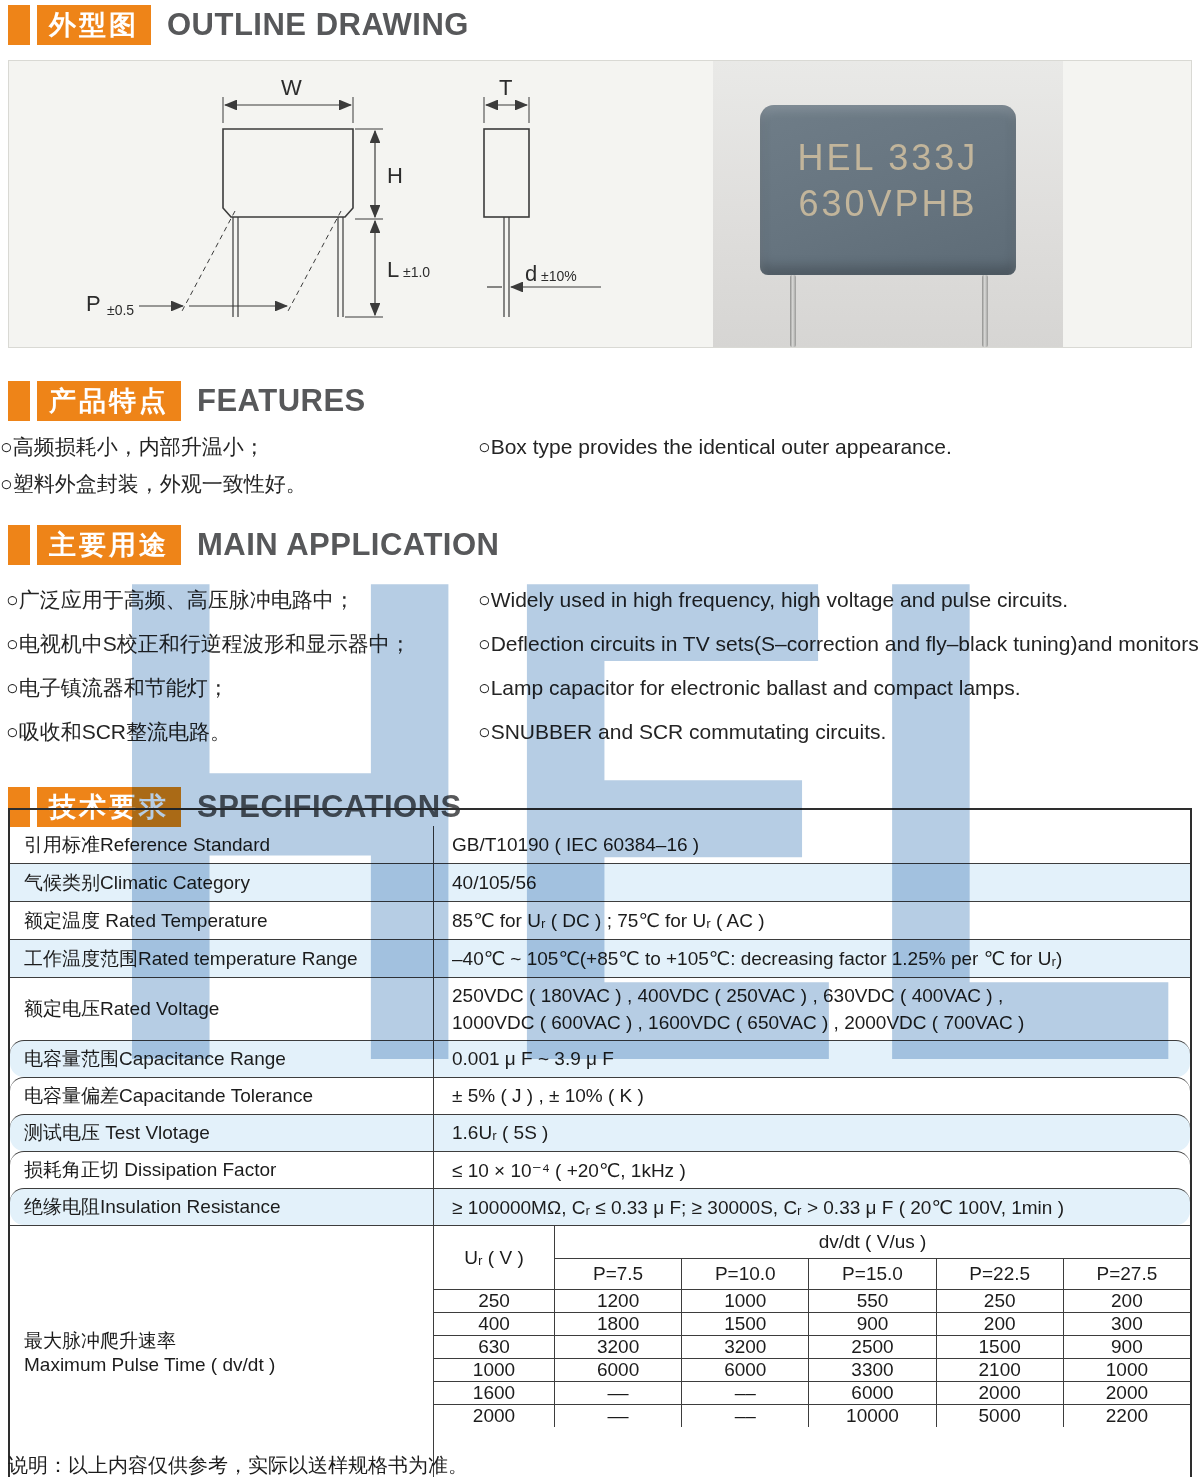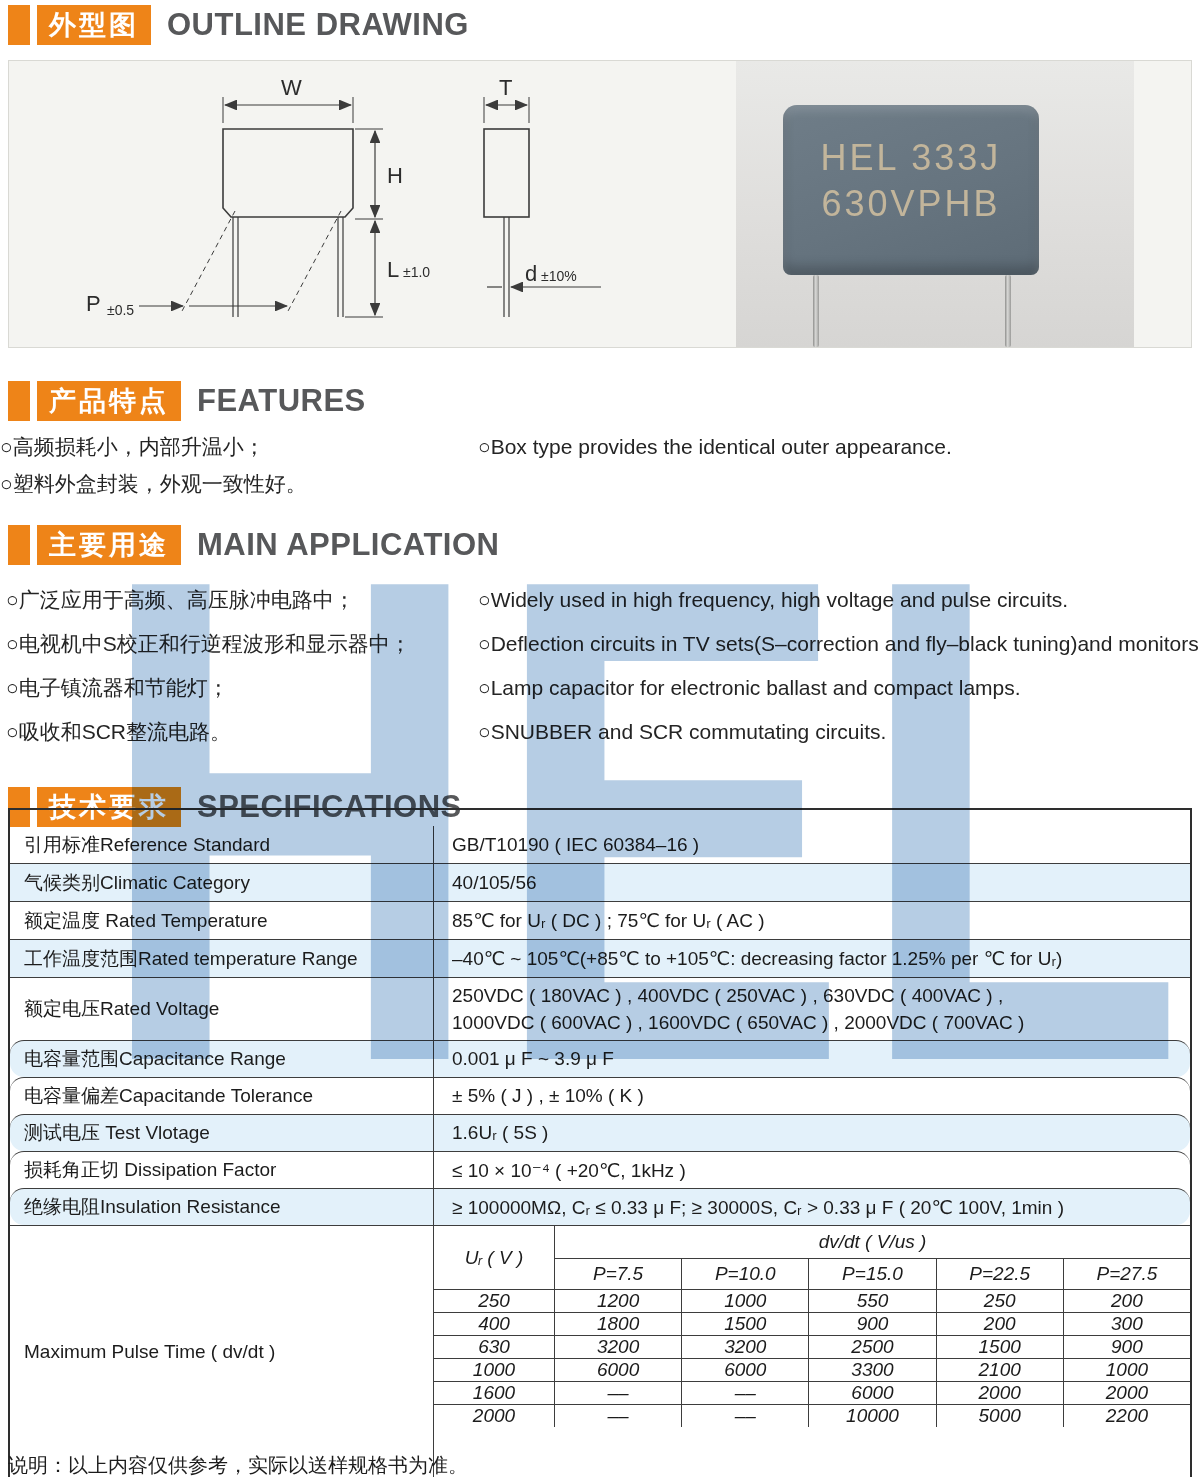--- a/index.html
+++ b/index.html
@@ -10,21 +10,21 @@
   
   .sec{position:absolute;left:8px;display:flex;align-items:center;height:46px;z-index:1;}
   .sq{width:22px;height:40px;background:#ee8418;margin-right:7px;}
   .cnbox{background:#ee8418;color:#ffffff;font-weight:bold;font-size:27px;letter-spacing:3px;
          height:40px;display:flex;align-items:center;padding:0 12px;}
   .entitle{color:#57585a;font-weight:bold;font-size:31px;margin-left:16px;letter-spacing:.5px;white-space:nowrap;}
   
   .panel{position:absolute;left:8px;top:60px;width:1184px;height:288px;background:#f4f4f1;
          border:1px solid #d9d9d4;box-sizing:border-box;z-index:1;}
   .draw{position:absolute;left:0;top:0;}
-  .photo{position:absolute;left:727px;top:0;width:398px;height:286px;
+  .photo{position:absolute;left:704px;top:0;width:350px;height:286px;
          background:linear-gradient(180deg,#e9e9e7 0%,#dedddb 60%,#d6d5d3 100%);overflow:hidden;}
   .cap{position:absolute;left:47px;top:44px;width:256px;height:170px;
        background:linear-gradient(160deg,#6f7d88 0%,#66747f 55%,#5d6b76 100%);
        border-radius:14px 14px 8px 8px;
        box-shadow:inset 0 6px 10px rgba(255,255,255,.14), inset 0 -9px 12px rgba(0,0,0,.20);}
   .cap-text{margin-top:30px;text-align:center;color:#c2b59b;font-size:36px;line-height:46px;
             letter-spacing:3px;font-weight:normal;}
   .leg{position:absolute;top:214px;width:6px;height:72px;
        background:linear-gradient(90deg,#8f8f8d,#d9d9d7 45%,#9a9a98);border-radius:2px;}
   .leg.l{left:77px;} .leg.r{left:269px;}
@@ -38,21 +38,21 @@
   .srow:first-child{border-top:none;margin-top:16px;}
   .srow.blue{background:#e3f1fa;}
   .lab{width:424px;flex:0 0 424px;border-right:1.5px solid #3d3d3d;display:flex;
        flex-direction:column;justify-content:center;padding-left:14px;box-sizing:border-box;}
   .val{flex:1;display:flex;flex-direction:column;justify-content:center;padding-left:18px;box-sizing:border-box;}
   .h37{height:37px;} .h62{height:62px;} .h36{height:36px;border-radius:14px;} .h251{height:251px;}
   .val .vline{line-height:27px;}
   
   .valtbl{flex:1;padding:0;display:block;}
   .dvdt{display:grid;grid-template-columns:120px repeat(5,1fr);
-        grid-template-rows:32px 31px repeat(6,1fr);height:179px;box-sizing:border-box;font-style:italic;}
+        grid-template-rows:32px 31px repeat(6,1fr);height:179px;box-sizing:border-box;}
   .dc{display:flex;align-items:center;justify-content:center;text-align:center;box-sizing:border-box;}
   .bl{border-left:1.5px solid #3d3d3d;}
   .bt{border-top:1.5px solid #3d3d3d;}
   .ur-span{grid-column:1;grid-row:1/3;}
   .dv-span{grid-column:2/7;grid-row:1;}
   
   .note{position:absolute;left:8px;top:1452px;font-size:20px;color:#1c1c1c;z-index:1;}
   
   .watermark{position:absolute;left:96px;top:475px;z-index:5;pointer-events:none;
              font-weight:bold;font-size:690px;line-height:1;letter-spacing:8px;
@@ -206,20 +206,21 @@
     <div class="srow h36">
       <div class="lab">损耗角正切 Dissipation Factor</div>
       <div class="val">≤ 10 × 10⁻⁴ ( +20℃,  1kHz )</div>
     </div>
     <div class="srow h36 blue">
       <div class="lab">绝缘电阻Insulation Resistance</div>
       <div class="val">≥ 100000MΩ,  Cᵣ ≤ 0.33 μ F;  ≥ 30000S,  Cᵣ &gt; 0.33 μ F ( 20℃ 100V,  1min )</div>
     </div>
     <div class="srow h251">
       <div class="lab">
+        <div>最大脉冲爬升速率</div>
         <div>Maximum Pulse Time ( dv/dt )</div>
       </div>
       <div class="valtbl">
         <div class="dvdt">
           <div class="dc ur-span">Uᵣ ( V )</div>
           <div class="dc dv-span bl">dv/dt ( V/us )</div>
           <div class="dc bl bt">P=7.5</div>
           <div class="dc bl bt">P=10.0</div>
           <div class="dc bl bt">P=15.0</div>
           <div class="dc bl bt">P=22.5</div>

